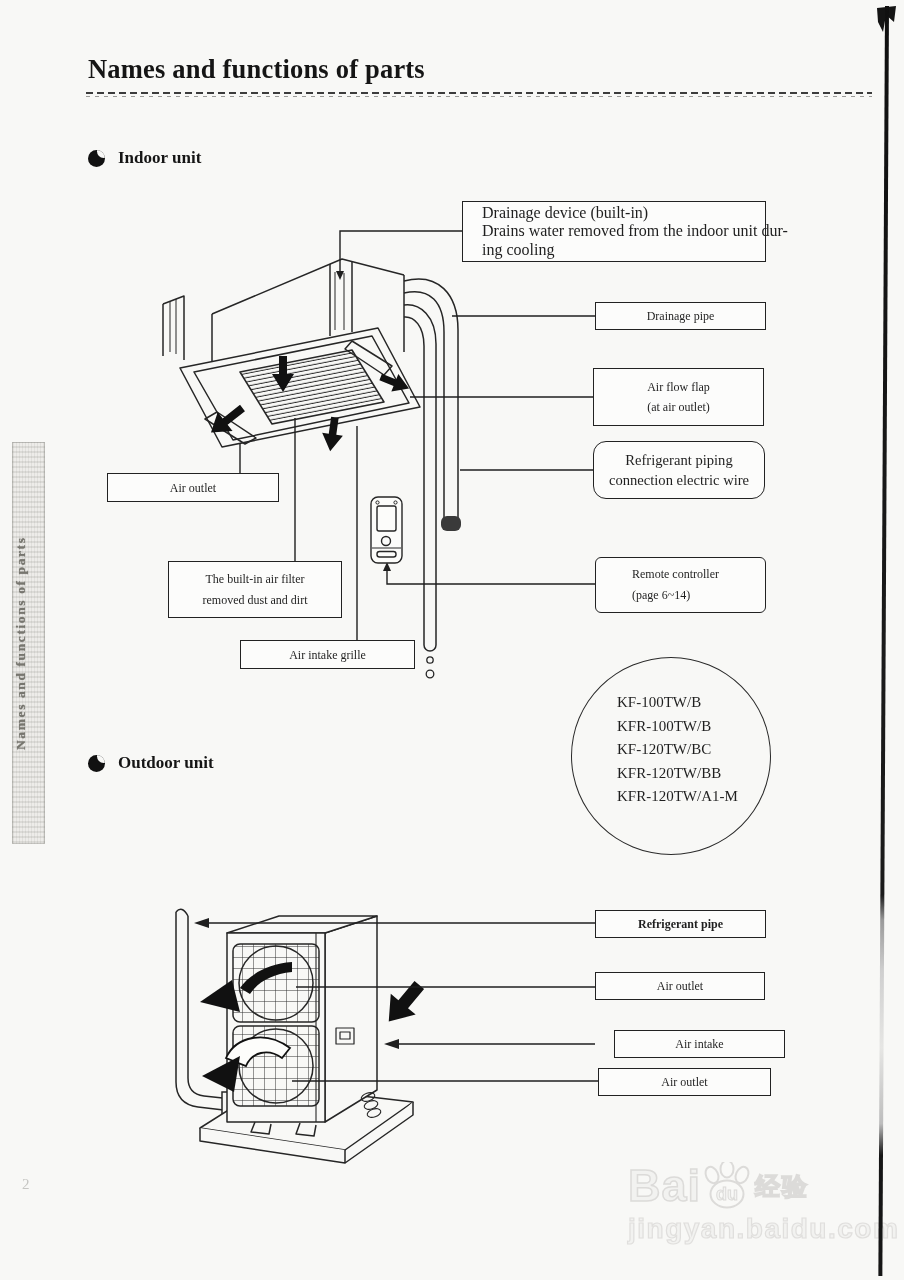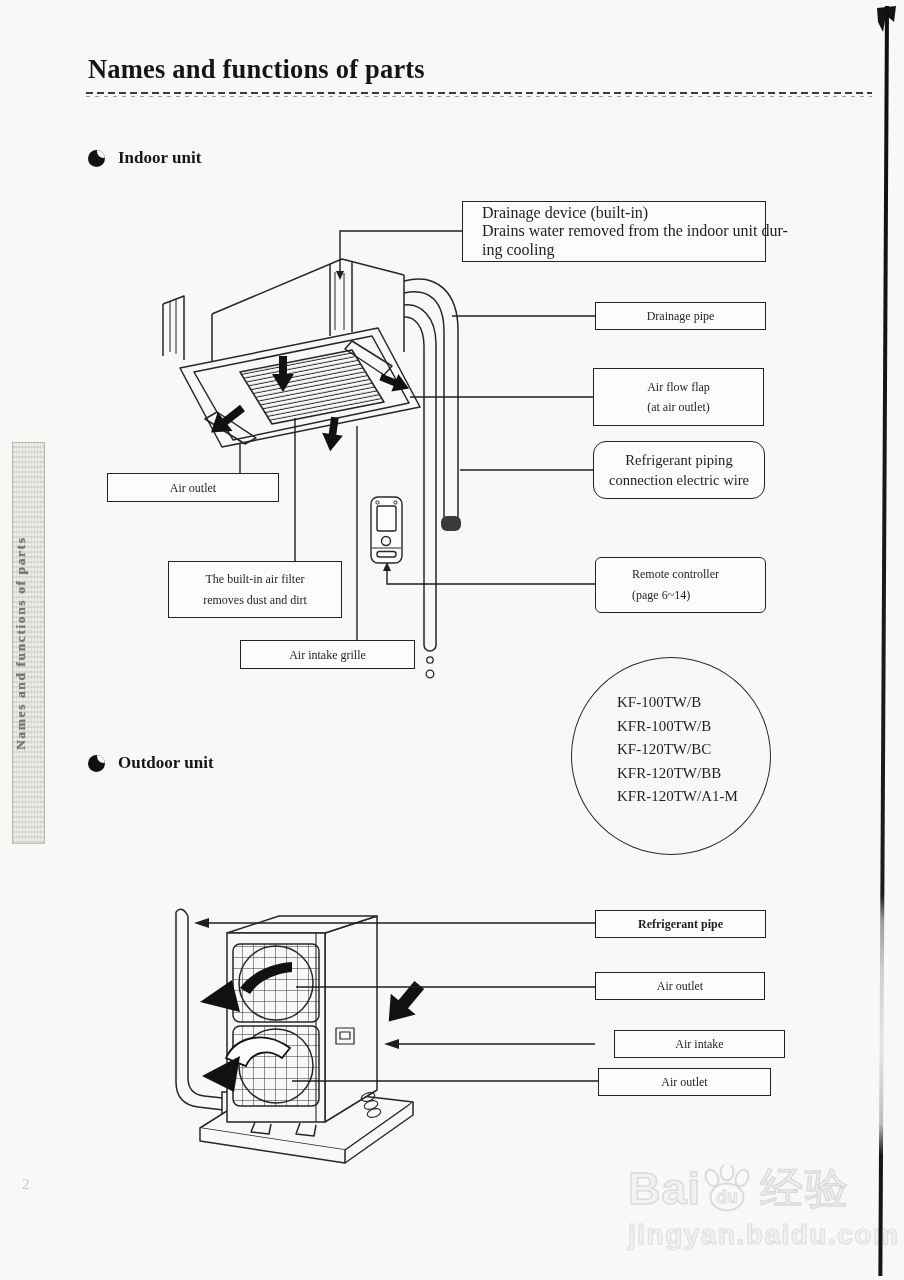--- a/index.html
+++ b/index.html
@@ -73,21 +73,21 @@
   
   .page-num{position:absolute;left:22px;top:1176px;font-size:15px;color:#c6c6c3;}
   
   .watermark{
     position:absolute;left:628px;top:1160px;width:262px;
     font-family:"Liberation Sans", sans-serif;color:#f2f2f0;
     -webkit-text-stroke:1.5px #dcdbd9;
   }
   .wm-row1{display:flex;align-items:center;}
   .wm-bai{font-size:45px;font-weight:bold;letter-spacing:1px;}
-  .wm-cn{font-size:43px;font-weight:normal;margin-left:5px;letter-spacing:2px;}
+  .wm-cn{font-size:25px;font-weight:bold;letter-spacing:2px;}
   .wm-url{font-size:28px;font-weight:bold;letter-spacing:1.5px;margin-top:1px;-webkit-text-stroke:1.2px #e0dfdd;}
   
   .edge-line{
     position:absolute;left:885px;top:6px;width:3.5px;height:1270px;
     transform:rotate(.3deg);transform-origin:top center;
     background:linear-gradient(180deg,
       #101010 0%, #1b1b1b 55%, #1b1b1b 70%, #9a9a9a 72%,
       #cfcfcf 76%, #e6e6e4 82%, #bdbdbd 88%, #161616 90.5%, #161616 100%);
   }
   svg.art{position:absolute;left:0;top:0;}
@@ -270,21 +270,21 @@
     <div>Remote controller</div>
     <div>(page 6~14)</div>
   </div>
 
   <div class="cbox" id="box-air-outlet-indoor">
     <div>Air outlet</div>
   </div>
 
   <div class="cbox" id="box-air-filter">
     <div>The built-in air filter</div>
-    <div>removes dust and dirt</div>
+    <div>removed dust and dirt</div>
   </div>
 
   <div class="cbox" id="box-air-intake-grille">
     <div>Air intake grille</div>
   </div>
 
   <div class="models-circle">
     <div>KF-100TW/B</div>
     <div>KFR-100TW/B</div>
     <div>KF-120TW/BC</div>

